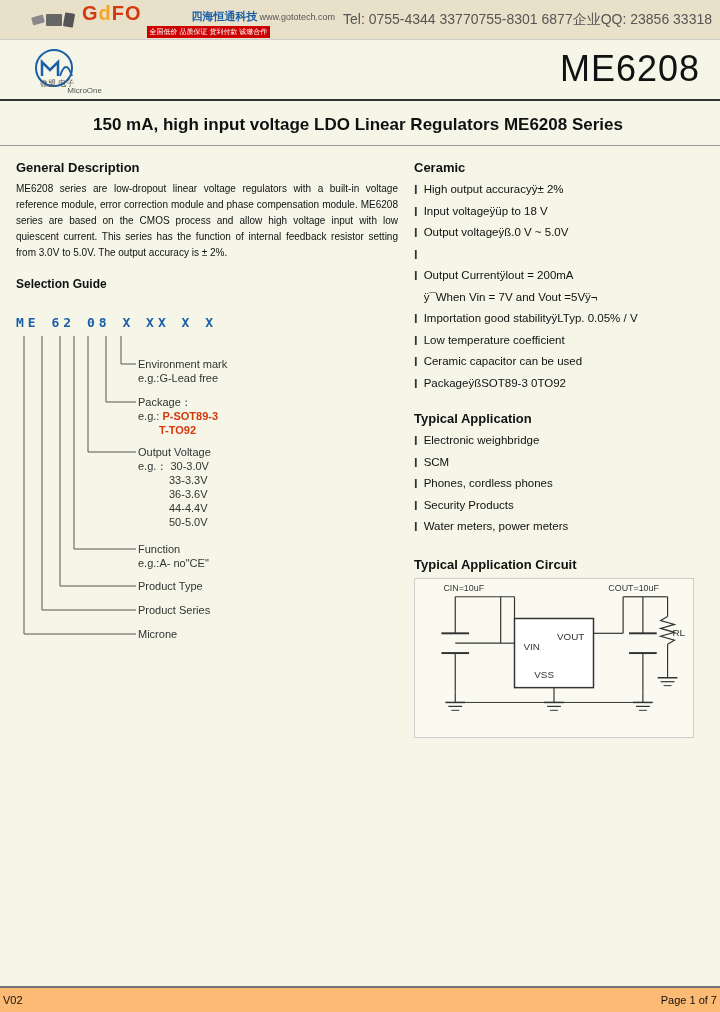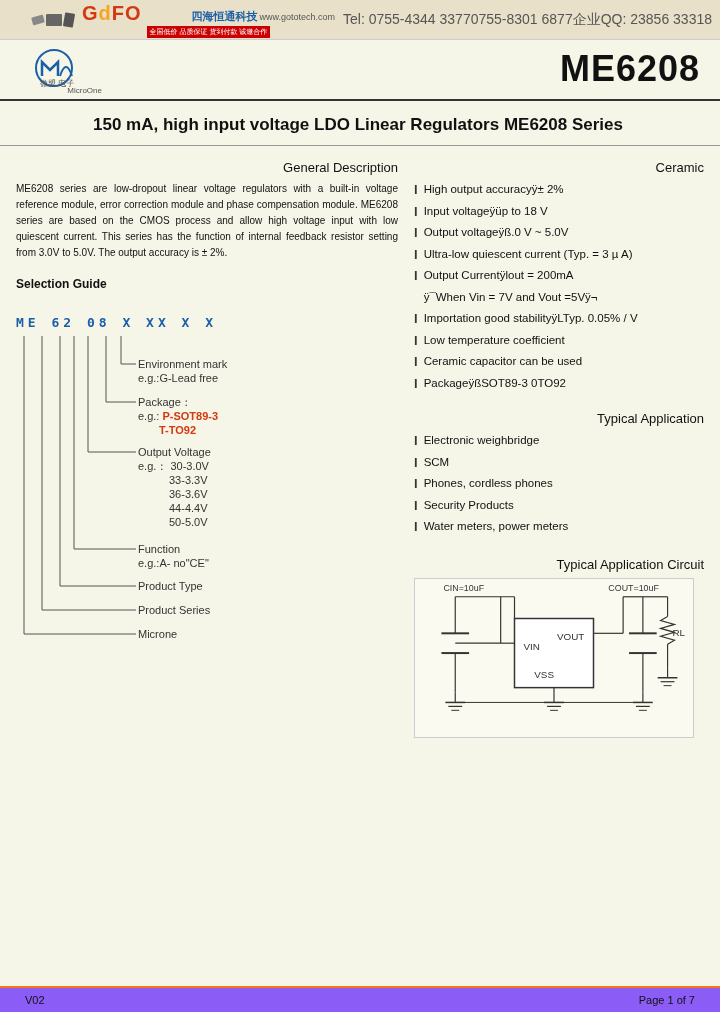--- a/index.html
+++ b/index.html
@@ -52,21 +52,21 @@
       border-bottom: 2px solid #333;
     }
     .microne-logo {
       display: flex;
       flex-direction: column;
       align-items: flex-end;
       margin-left: 20px;
     }
     .part-number {
       font-size: 36px;
-      font-weight: bold;
+      font-weight: normal;
       color: #111;
       letter-spacing: 1px;
     }
 
     
     .main-title {
       text-align: center;
       font-size: 17px;
       font-weight: bold;
       padding: 14px 24px 10px 20px;
@@ -87,25 +87,24 @@
     }
 
     
     .right-col {
       width: 290px;
       flex-shrink: 0;
     }
 
     .section-title {
       font-size: 13px;
-      font-weight: normal;
+      font-weight: bold;
       margin-bottom: 6px;
       margin-top: 4px;
       color: #111;
-      text-align: right;
     }
 
     .description-text {
       font-size: 10px;
       line-height: 1.6;
       text-align: justify;
     }
 
     
     .features-list {
@@ -143,26 +142,26 @@
     .typical-app {
       margin-top: 0;
     }
 
     
     .footer {
       position: absolute;
       bottom: 0;
       left: 0;
       right: 0;
-      border-top: 2px solid #f97316;
+      border-top: 2px solid #737373;
       display: flex;
       justify-content: space-between;
-      padding: 6px 25px;
+      padding: 6px 3px;
       font-size: 11px;
-      background: #8b5cf6;
+      background: #fdba74;
     }
     .sg-code-row {
       font-size: 13px;
       font-weight: bold;
       color: #1a5fa8;
       font-family: monospace;
       letter-spacing: 4px;
       margin-bottom: 4px;
     }
 
@@ -277,21 +276,20 @@
       <li>
         <span class="bullet-l">l</span>
         <span>Input voltageÿüp to 18 V</span>
       </li>
       <li>
         <span class="bullet-l">l</span>
         <span>Output voltageÿß.0 V ~ 5.0V</span>
       </li>
       <li>
         <span class="bullet-l">l</span>
-        <span>Ultra-low quiescent current (Typ. = 3 µ A)</span>
       </li>
       <li>
         <span class="bullet-l">l</span>
         <span>Output    Currentÿlout = 200mA</span>
       </li>
       <li>
         <span class="bullet-l" style="visibility:hidden;">l</span>
         <span>ÿ¯When Vin = 7V and Vout =5Vÿ¬</span>
       </li>
       <li>

